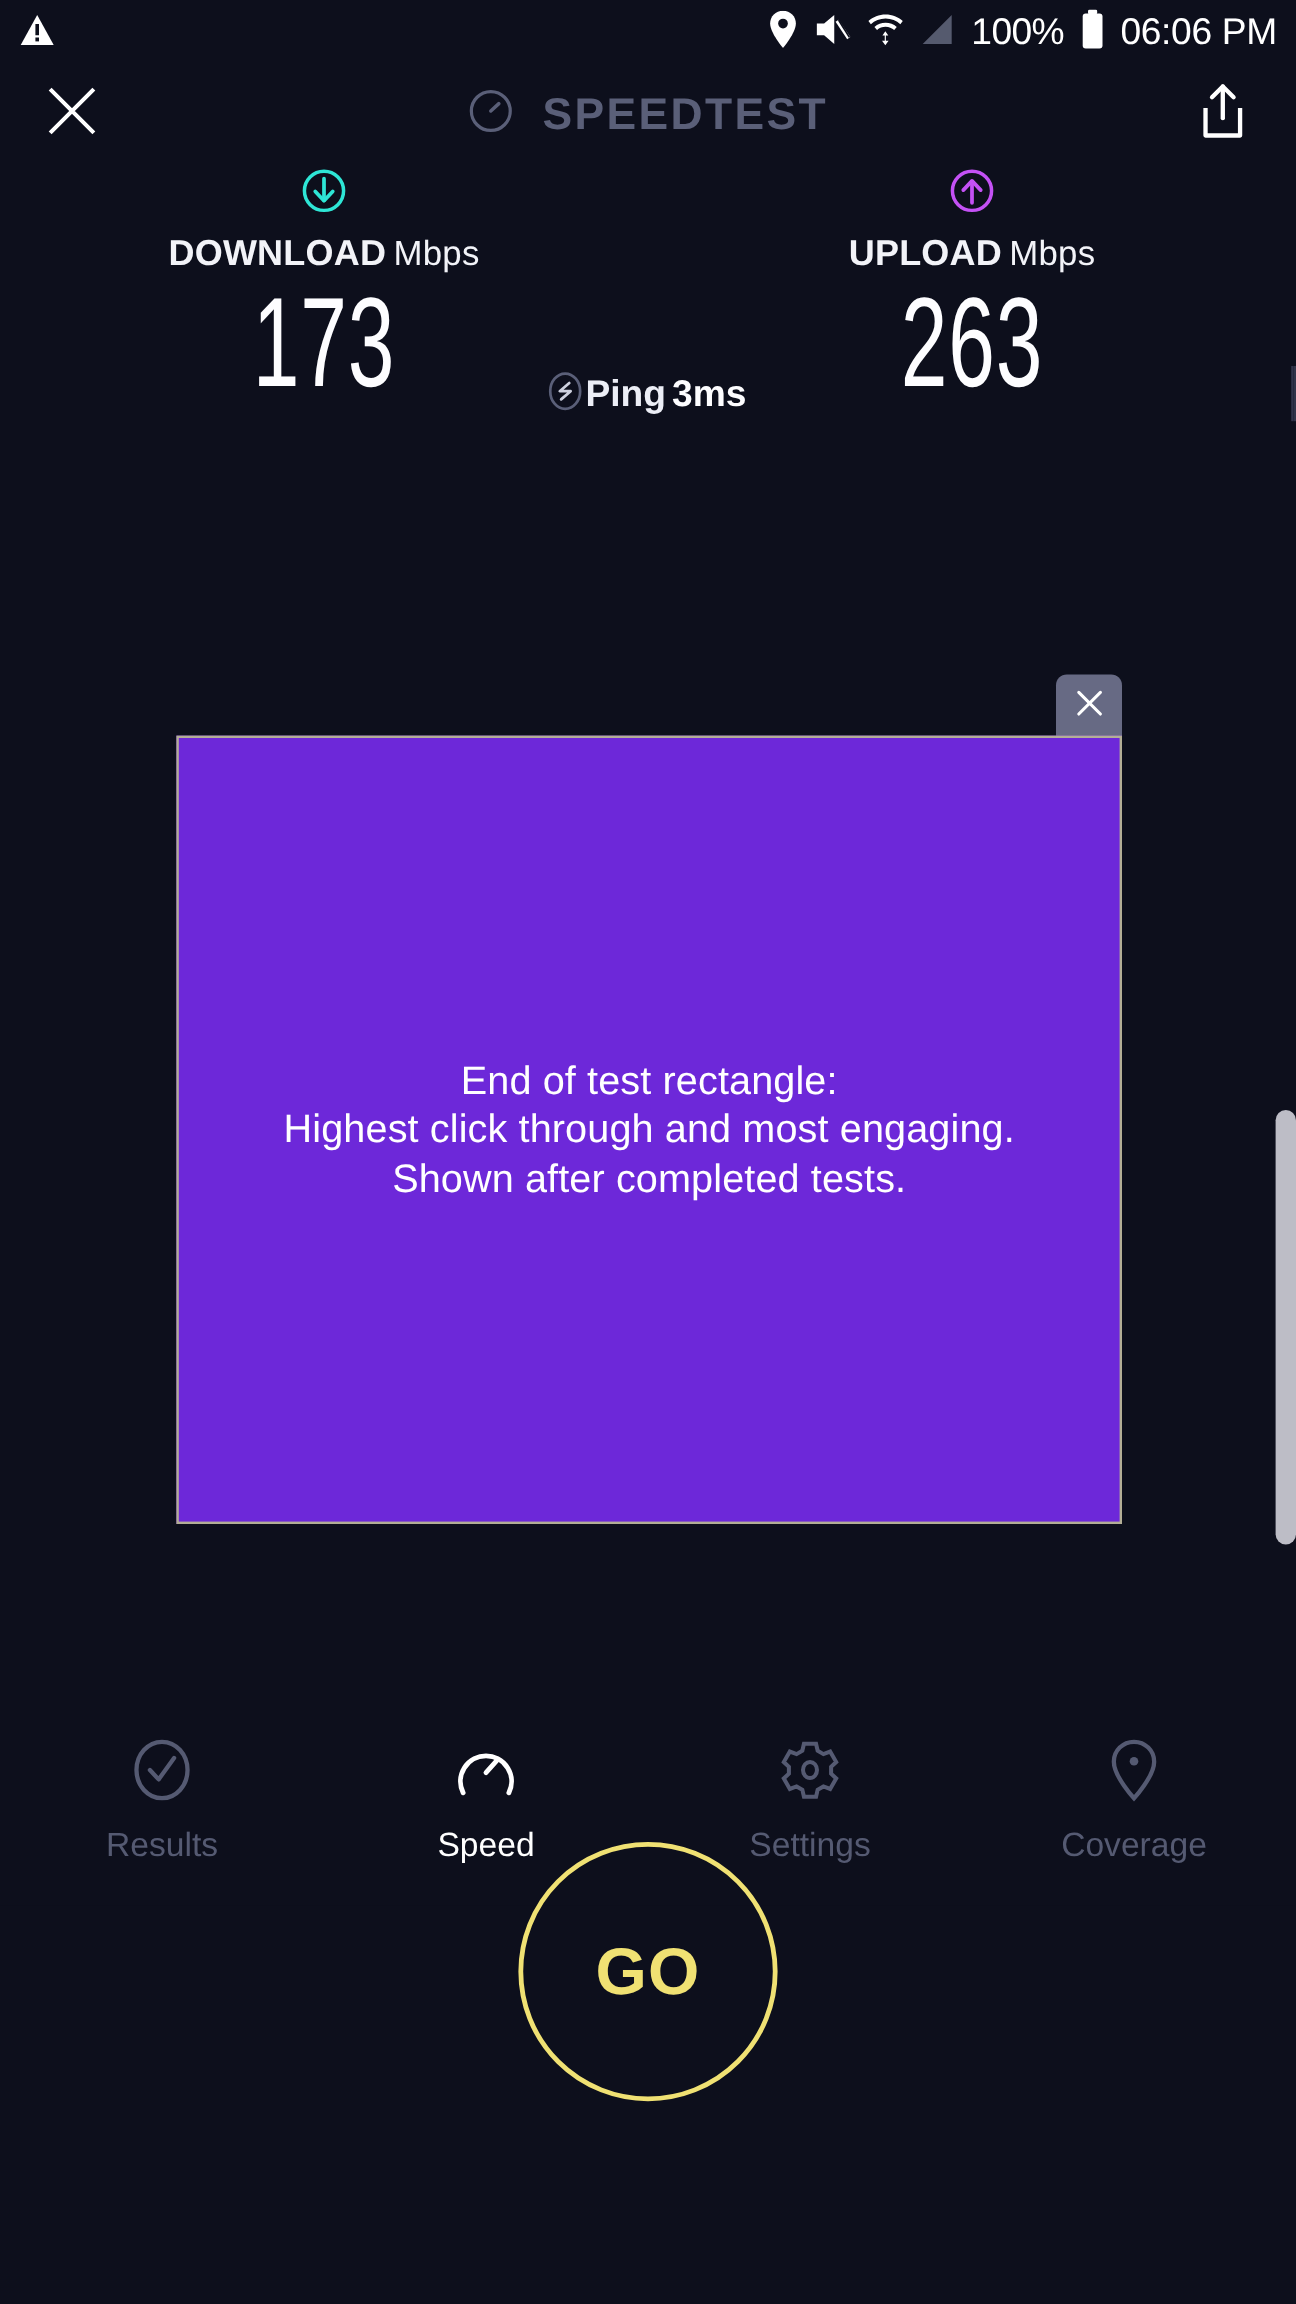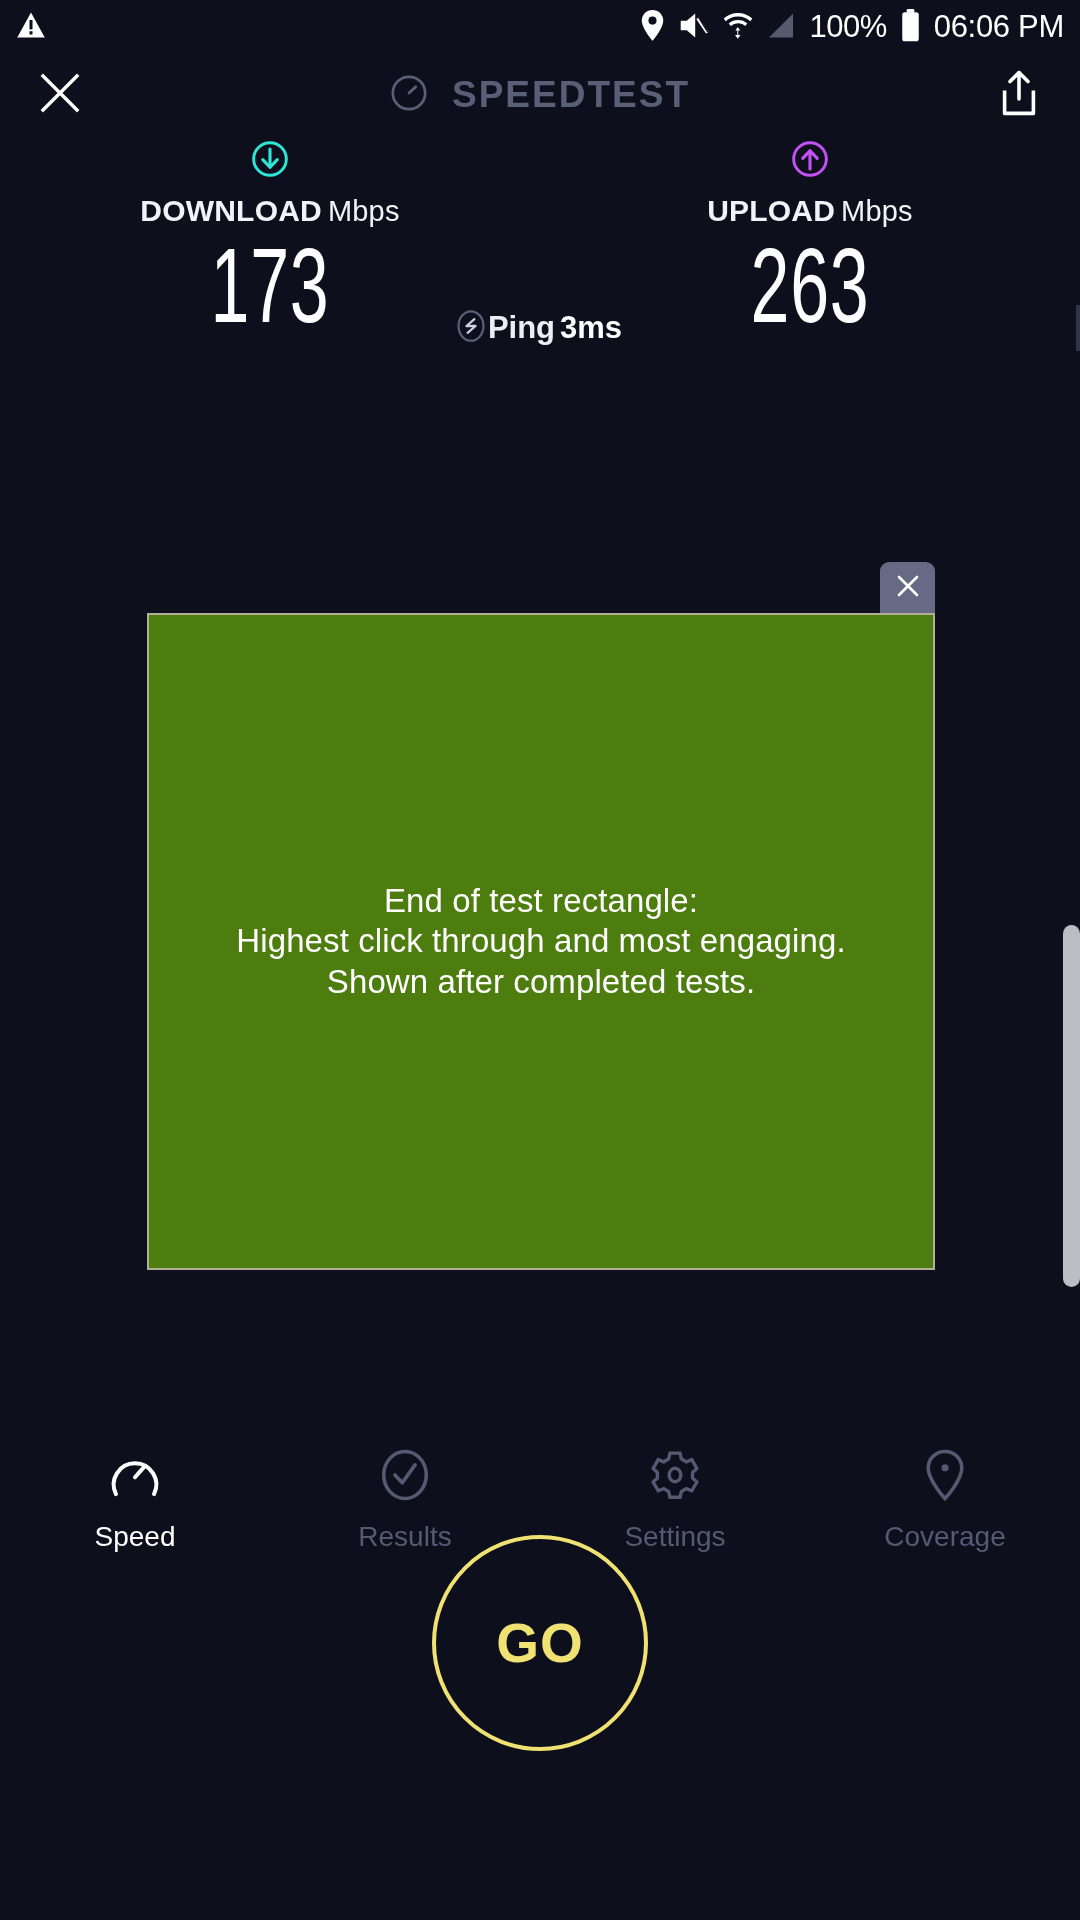--- a/index.html
+++ b/index.html
@@ -63,21 +63,21 @@
   .pjl-slot { flex:1; display:flex; justify-content:center; }
 
   
   .ad-close {
     position:absolute; left:880px; top:562px; width:55px; height:52px;
     background:#676a84; border-radius:9px 9px 0 0;
     display:flex; align-items:center; justify-content:center; cursor:pointer;
   }
   .ad-box {
     position:absolute; left:147px; top:613px; width:788px; height:657px;
-    background:#4d7c0f; border:2px solid #b3ae96;
+    background:#6d28d9; border:2px solid #b3ae96;
     display:flex; align-items:center; justify-content:center;
     cursor:pointer;
   }
   .ad-text {
     color:#fff; font-size:33px; line-height:1.22; text-align:center;
     letter-spacing:0.1px; white-space:pre-line;
   }
 
   
   .scrollbar {
@@ -251,43 +251,43 @@
   </div>
 
   <div class="scrollbar"></div>
 
   <div class="go-btn">
     <span class="go-label">GO</span>
   </div>
 
   <div class="navbar">
 
+    <div class="nav-item">
+      <span>
+        <svg width="56" height="56" viewBox="0 0 50 50">
+          <ellipse cx="25" cy="25" rx="19" ry="21" fill="none" stroke="#555a72" stroke-width="3.2"></ellipse>
+          <path d="M16 25 L22.5 32 L34 16" fill="none" stroke="#555a72" stroke-width="3.2" stroke-linecap="round" stroke-linejoin="round"></path>
+        </svg>
+      </span>
+      <span class="nav-label">Results</span>
+    </div>
+
     <div class="nav-item active">
       <span>
         <svg width="56" height="56" viewBox="0 0 50 50">
           <path d="M8 42 A19 19 0 1 1 42 42" fill="none" stroke="#ffffff" stroke-width="3.6" stroke-linecap="round"></path>
           <path d="M25 27 L33 18" stroke="#ffffff" stroke-width="3.6" stroke-linecap="round"></path>
         </svg>
       </span>
       <span class="nav-label">Speed</span>
     </div>
 
     <div class="nav-item">
       <span>
         <svg width="56" height="56" viewBox="0 0 50 50">
-          <ellipse cx="25" cy="25" rx="19" ry="21" fill="none" stroke="#555a72" stroke-width="3.2"></ellipse>
-          <path d="M16 25 L22.5 32 L34 16" fill="none" stroke="#555a72" stroke-width="3.2" stroke-linecap="round" stroke-linejoin="round"></path>
-        </svg>
-      </span>
-      <span class="nav-label">Results</span>
-    </div>
-
-    <div class="nav-item">
-      <span>
-        <svg width="56" height="56" viewBox="0 0 50 50">
           <path d="M20.5 5.5h9l1.2 5.2 4.3 2.5 5-1.9 4.5 7.8-3.8 3.6v5l3.8 3.6-4.5 7.8-5-1.9-4.3 2.5-1.2 5.2h-9l-1.2-5.2-4.3-2.5-5 1.9-4.5-7.8 3.8-3.6v-5L5.5 19.1l4.5-7.8 5 1.9 4.3-2.5z" fill="none" stroke="#555a72" stroke-width="3"></path>
           <ellipse cx="25" cy="25" rx="5.2" ry="6" fill="none" stroke="#555a72" stroke-width="3"></ellipse>
         </svg>
       </span>
       <span class="nav-label">Settings</span>
     </div>
 
     <div class="nav-item">
       <span>
         <svg width="56" height="56" viewBox="0 0 50 50">

